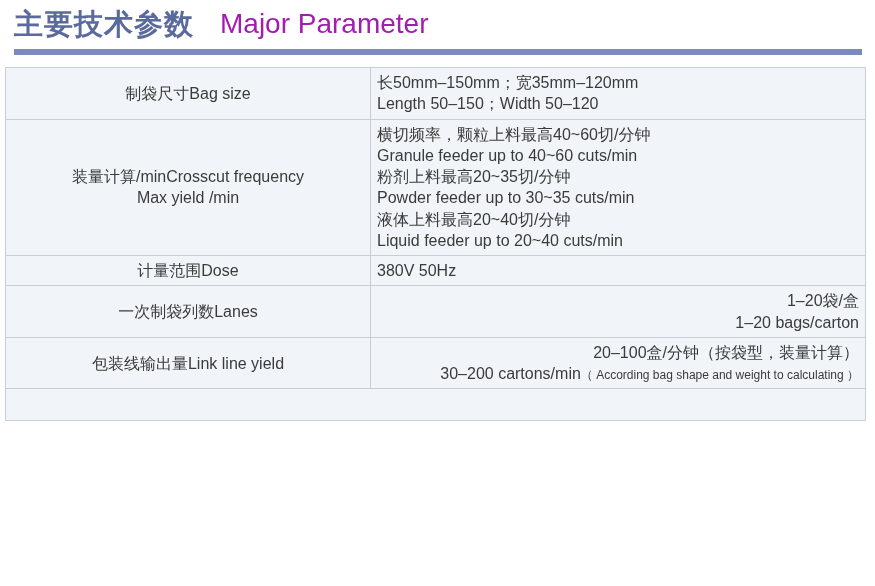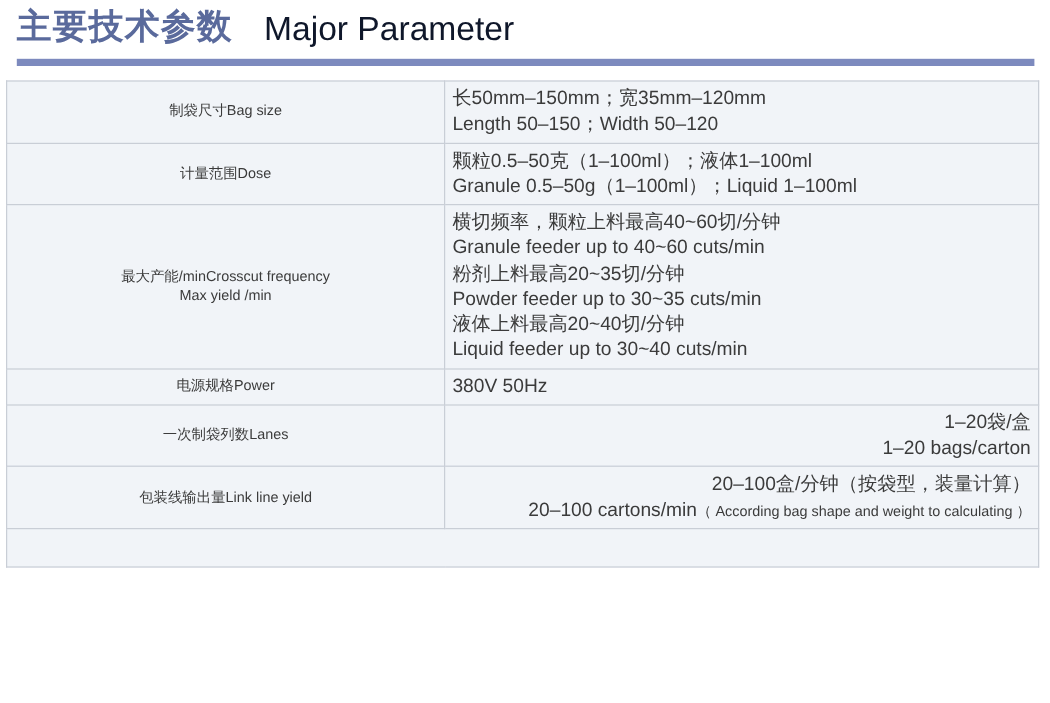--- a/index.html
+++ b/index.html
@@ -13,37 +13,37 @@
     font-family: "Liberation Sans", "DejaVu Sans", sans-serif;
     color: #3a3a3a;
     overflow: hidden;
     position: relative;
   }
 
   
   .header {
     padding: 10px 0 0 14px;
     display: flex;
-    align-items: flex-end;
+    align-items: center;
     gap: 26px;
     height: 38px;
     box-sizing: border-box;
   }
   .title-cn {
     font-size: 29px;
     font-weight: bold;
     color: #5a6a9c;
     letter-spacing: 1px;
     line-height: 1;
     white-space: nowrap;
   }
   .title-en {
     font-size: 28px;
     font-weight: normal;
-    color: #0f172a;
+    color: #a21caf;
     line-height: 1;
     white-space: nowrap;
   }
   .title-rule {
     position: absolute;
     left: 14px;
     top: 49px;
     width: 848px;
     height: 6px;
     background: #7d8abe;
@@ -62,21 +62,21 @@
   .spec-table td {
     border: 1px solid #c9ced6;
     background: #f1f4f8;
     padding: 4px 6px;
     vertical-align: middle;
     color: #3b3b3b;
   }
   .col-label {
     width: 352px;
     text-align: center;
-    font-size: 12px;
+    font-size: 16px;
     line-height: 1.32;
     margin-top: 36px;
   }
   .col-value {
     text-align: left;
     font-size: 16px;
     line-height: 1.33;
   }
   .col-value.left {
     text-align: right;
@@ -111,50 +111,41 @@
     <tr class="r-tall">
       <td class="col-label">
         <span class="line">制袋尺寸Bag size</span>
       </td>
       <td class="col-value">
         <span class="line">长50mm–150mm；宽35mm–120mm</span>
         <span class="line">Length 50–150；Width 50–120</span>
       </td>
     </tr>
 
-    <tr class="r-tall">
-      <td class="col-label">
-        <span class="line">计量范围Dose</span>
-      </td>
-      <td class="col-value">
-        <span class="line">颗粒0.5–50克（1–100ml）；液体1–100ml</span>
-        <span class="line">Granule 0.5–50g（1–100ml）；Liquid 1–100ml</span>
-      </td>
-    </tr>
 
 
     <tr class="r-big">
       <td class="col-label">
-        <span class="line">最大产能/minCrosscut frequency</span>
+        <span class="line">装量计算/minCrosscut frequency</span>
         <span class="line">Max yield /min</span>
       </td>
       <td class="col-value">
         <span class="line">横切频率，颗粒上料最高40~60切/分钟</span>
         <span class="line">Granule feeder up to 40~60 cuts/min</span>
         <span class="line">粉剂上料最高20~35切/分钟</span>
         <span class="line">Powder feeder up to 30~35 cuts/min</span>
         <span class="line">液体上料最高20~40切/分钟</span>
-        <span class="line">Liquid feeder up to 30~40 cuts/min</span>
+        <span class="line">Liquid feeder up to 20~40 cuts/min</span>
       </td>
     </tr>
 
 
     <tr class="r-one">
       <td class="col-label">
-        <span class="line">电源规格Power</span>
+        <span class="line">计量范围Dose</span>
       </td>
       <td class="col-value">
         <span class="line">380V 50Hz</span>
       </td>
     </tr>
 
 
     <tr class="r-tall">
       <td class="col-label">
         <span class="line">一次制袋列数Lanes</span>
@@ -164,21 +155,21 @@
         <span class="line">1–20 bags/carton</span>
       </td>
     </tr>
 
     <tr class="r-tall">
       <td class="col-label">
         <span class="line">包装线输出量Link line yield</span>
       </td>
       <td class="col-value left">
         <span class="line">20–100盒/分钟（按袋型，装量计算）</span>
-        <span class="line"><span>20–100 cartons/min</span><span class="small-note">（ According bag shape and weight to calculating ）</span></span>
+        <span class="line"><span>30–200 cartons/min</span><span class="small-note">（ According bag shape and weight to calculating ）</span></span>
       </td>
     </tr>
 
     <tr class="r-empty">
       <td class="empty-cell" colspan="2">&nbsp;</td>
     </tr>
 
   </tbody>
 </table>
 

